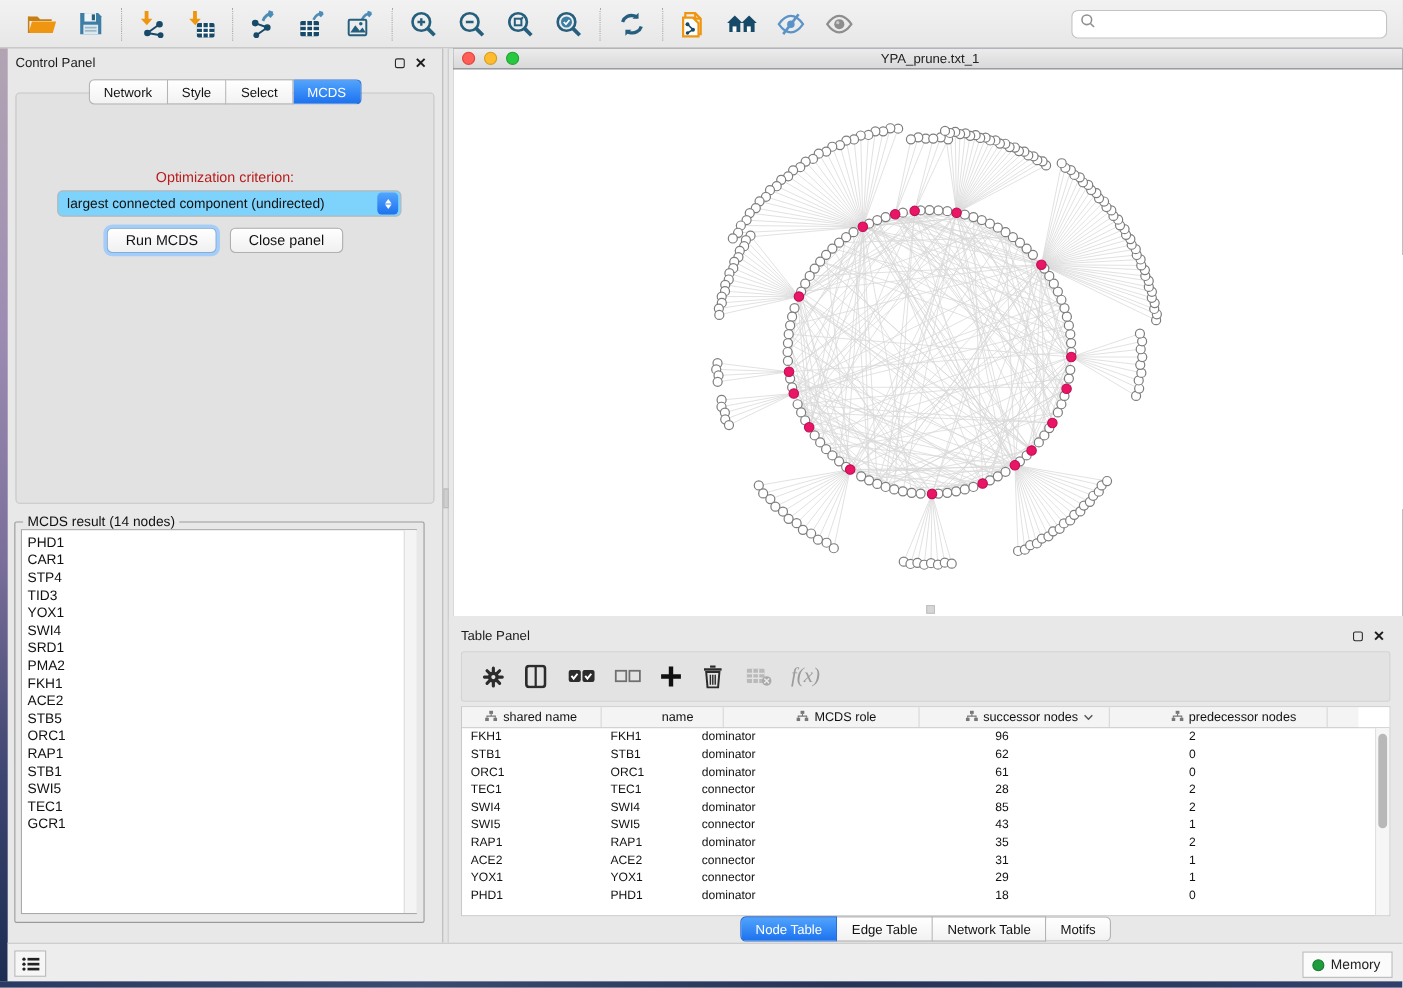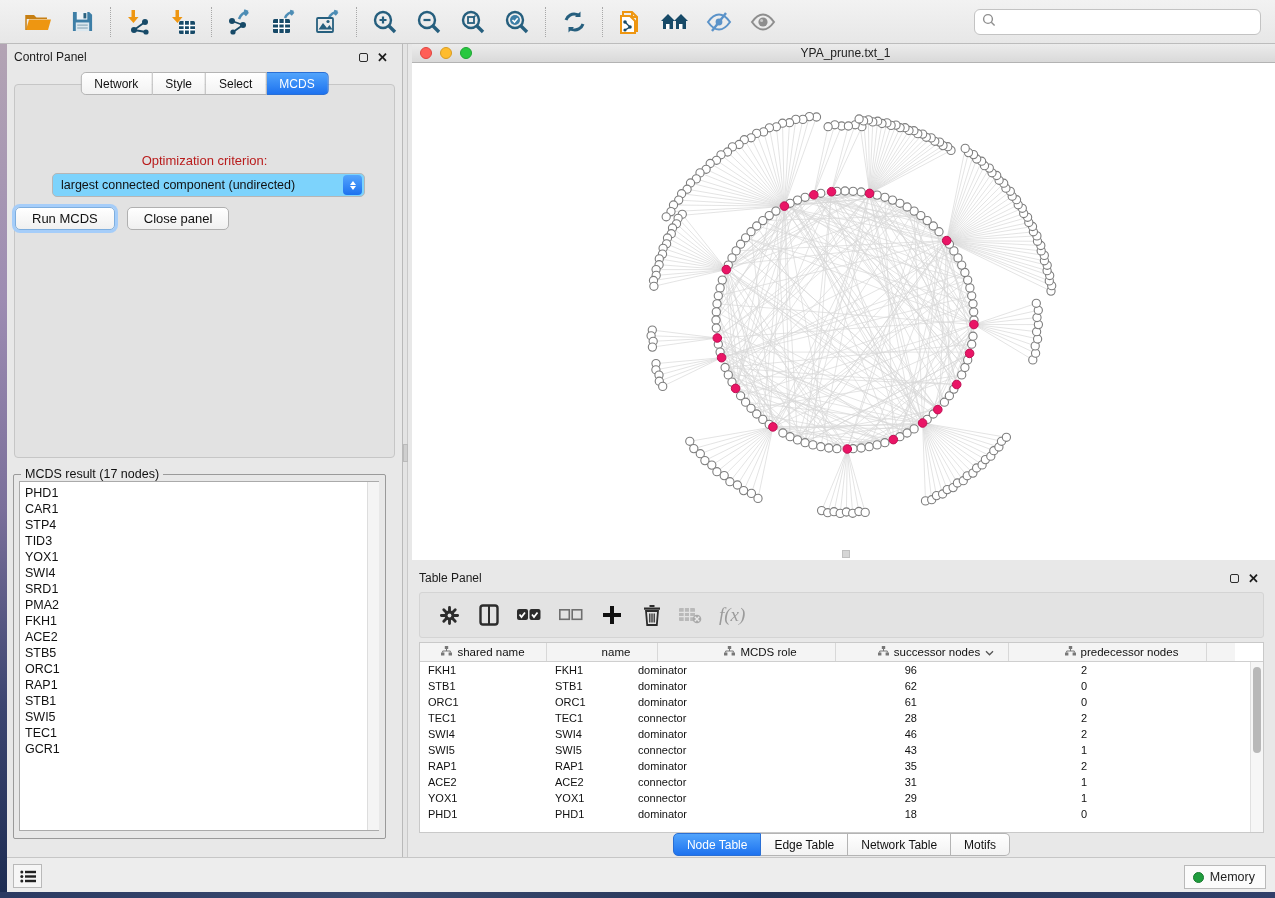--- a/index.html
+++ b/index.html
@@ -46,21 +46,21 @@
   .cp-opt-label { position:absolute; top:68px; width:100%; text-align:center; font-size:13px; color:#b91c1c; }
   .cp-select { position:absolute; left:37px; top:88px; width:313px; height:24px; background:#7dd3fc;
     border:1px solid #b6b6b6; border-radius:5px; display:flex; align-items:center; cursor:pointer; }
   .cp-select .sel-text { flex:1; font-size:12.5px; padding:0 8px; color:#111; white-space:nowrap; }
   .stepper { width:19px; height:20px; margin-right:2px; border-radius:4px;
     background:linear-gradient(180deg,#54a5fd,#1d72ef); display:flex; flex-direction:column;
     align-items:center; justify-content:center; gap:1px; }
   .stepper i { width:0; height:0; border-left:3.5px solid transparent; border-right:3.5px solid transparent; }
   .stepper .up { border-bottom:4px solid #fff; }
   .stepper .dn { border-top:4px solid #fff; }
-  .cp-buttons { position:absolute; top:122px; width:100%; display:flex; gap:12px; }
+  .cp-buttons { position:absolute; top:122px; width:100%; display:flex; justify-content:center; gap:12px; }
   .aqua-btn { height:23px; padding:0 16px; background:linear-gradient(180deg,#ffffff,#f0f0f0);
     border:1px solid #b0b0b0; border-radius:5px; font-size:13px; cursor:pointer; color:#111; }
   .aqua-btn.focus { box-shadow:0 0 0 3px #a5cdf9; border-color:#7eaede; }
 
   .mcds-group { position:absolute; left:6px; top:423px; width:373px; height:372px; }
   .mcds-border { position:absolute; left:0; top:7px; right:0; bottom:0; border:1px solid #9a9a9a; border-radius:2px; }
   .mcds-legend { position:absolute; left:8px; top:0; background:#e8e8e8; padding:0 4px; font-size:12.5px; color:#111; }
   .mcds-list { position:absolute; left:6px; top:14px; width:360px; height:350px; background:#fff;
     border:1px solid #aaa; overflow:hidden; padding:3px 0 0 5px; }
   .mcds-item { font-size:12.5px; line-height:16px; color:#111; }
@@ -83,21 +83,21 @@
   .net-title { position:absolute; left:0; right:0; text-align:center; font-size:12px; color:#222; }
   .net-canvas { position:relative; width:867px; height:497px; background:#fff; }
   .net-grip { position:absolute; left:50%; bottom:2px; transform:translateX(-50%);
     width:8px; height:8px; background:#d6d6d6; border:1px solid #c0c0c0; }
 
   
   .table-panel { position:absolute; left:408px; top:563px; width:867px; height:294px; background:#e8e8e8; }
   .tp-titlebar { height:26px; padding:4px 16px 0 11px; }
   .tp-toolbar { position:absolute; left:11px; top:29px; width:845px; height:46px; background:#e3e3e3;
     border:1px solid #d4d4d4; border-radius:3px; display:flex; align-items:center; gap:17px; padding:0 18px; }
-  .tp-tb-icon { display:flex; align-items:center; justify-content:flex-end; min-width:22px; height:26px; cursor:pointer; }
+  .tp-tb-icon { display:flex; align-items:center; justify-content:flex-start; min-width:22px; height:26px; cursor:pointer; }
   .fx-label { font-family:"Liberation Serif", serif; font-style:italic; font-size:19px; color:#9b9b9b; }
 
   .node-table { position:absolute; left:11px; top:79px; width:845px; height:191px; background:#fff;
     border:1px solid #c9c9c9; }
   .nt-header { display:flex; height:19px; background:#f4f4f4; border-bottom:1px solid #cfcfcf;gap:28px; }
   .nt-hcell { display:flex; align-items:center; justify-content:center; gap:5px; font-size:11.5px;
     color:#111; border-right:1px solid #d8d8d8; cursor:pointer; position:relative; }
   .nt-hcell.plain { border-right:none; }
   .nt-body { position:relative; }
   .nt-row { display:flex; height:16px; align-items:center; }
@@ -310,21 +310,21 @@
   </div>
   <div class="seg-tabs cp-tabs" id="cpTabs">
       <div class="seg-tab">Network</div>
       <div class="seg-tab">Style</div>
       <div class="seg-tab">Select</div>
       <div class="seg-tab active">MCDS</div>
     </div>
 
   <div class="mcds-group">
     <div class="mcds-border"></div>
-    <div class="mcds-legend">MCDS result (17 nodes)</div>
+    <div class="mcds-legend">MCDS result (14 nodes)</div>
     <div class="mcds-list" id="mcdsList">
         <div class="mcds-item">PHD1</div>
         <div class="mcds-item">CAR1</div>
         <div class="mcds-item">STP4</div>
         <div class="mcds-item">TID3</div>
         <div class="mcds-item">YOX1</div>
         <div class="mcds-item">SWI4</div>
         <div class="mcds-item">SRD1</div>
         <div class="mcds-item">PMA2</div>
         <div class="mcds-item">FKH1</div>
@@ -1179,21 +1179,21 @@
           <div class="nt-cell" style="width: 127px;">TEC1</div>
           <div class="nt-cell" style="width: 83px;">TEC1</div>
           <div class="nt-cell" style="width: 150px;">connector</div>
           <div class="nt-cell num" style="width: 145px;">28</div>
           <div class="nt-cell num" style="width: 170px;">2</div>
         </div>
         <div class="nt-row">
           <div class="nt-cell" style="width: 127px;">SWI4</div>
           <div class="nt-cell" style="width: 83px;">SWI4</div>
           <div class="nt-cell" style="width: 150px;">dominator</div>
-          <div class="nt-cell num" style="width: 145px;">46</div>
+          <div class="nt-cell num" style="width: 145px;">85</div>
           <div class="nt-cell num" style="width: 170px;">2</div>
         </div>
         <div class="nt-row">
           <div class="nt-cell" style="width: 127px;">SWI5</div>
           <div class="nt-cell" style="width: 83px;">SWI5</div>
           <div class="nt-cell" style="width: 150px;">connector</div>
           <div class="nt-cell num" style="width: 145px;">43</div>
           <div class="nt-cell num" style="width: 170px;">1</div>
         </div>
         <div class="nt-row">

